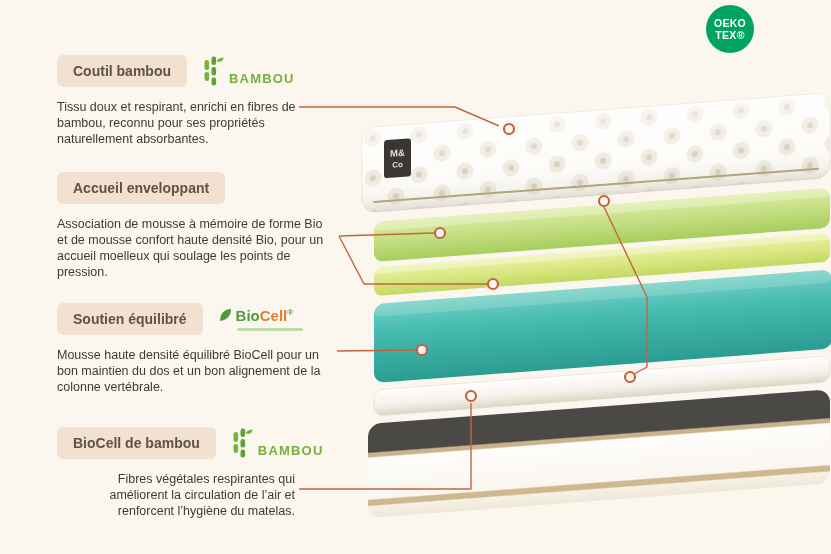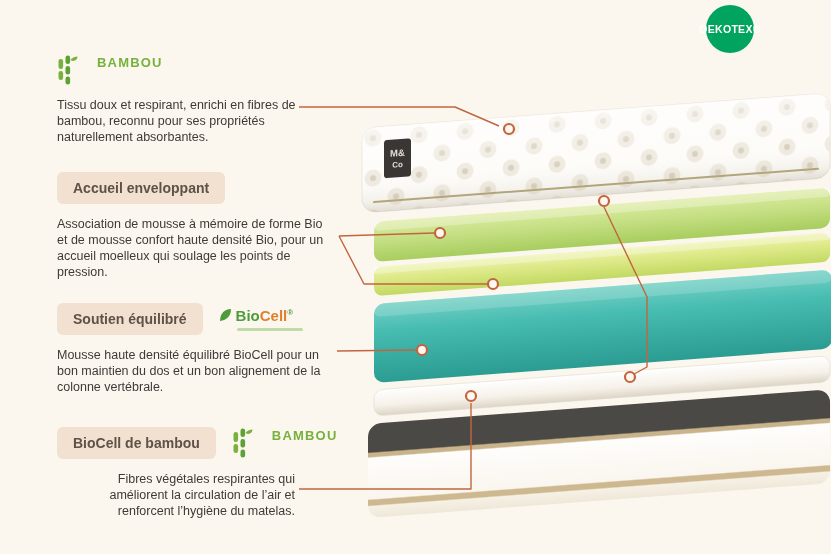--- a/index.html
+++ b/index.html
@@ -10,35 +10,35 @@
   }
   .title-box {
     position:absolute; left:519px; top:7px; width:172px; height:41px;
     background:#C7704D; border-radius:9px; color:#FFFFFF;
     display:flex; align-items:center; justify-content:center;
     font-size:18px; font-weight:700; letter-spacing:.3px;
   }
   .oeko-badge {
     position:absolute; left:706px; top:5px; width:48px; height:48px;
     border-radius:50%; background:#00A45E; color:#FFFFFF;
-    display:flex; flex-direction:row; align-items:center; justify-content:center;
+    display:flex; flex-direction:column; align-items:center; justify-content:center;
     font-size:10.5px; font-weight:700; line-height:1.15; letter-spacing:.3px;
   }
   .feature { position:absolute; }
   .feature-head { display:flex; align-items:center; gap:16px; }
   .label-box {
     background:#F2E1D0; color:#5E5248; font-size:14px; font-weight:600;
     padding:8px 16px; border-radius:6px; white-space:nowrap;
   }
   .desc { margin:12px 0 0; font-size:12.5px; line-height:16px; color:#3E3A36; }
   .f1 { left:57px; top:55px; }  .f1 .desc { width:265px; }
   .f2 { left:57px; top:172px; } .f2 .desc { width:274px; }
   .f3 { left:57px; top:303px; } .f3 .desc { width:268px; }
   .f4 { left:57px; top:427px; } .f4 .desc { width:238px;text-align:right; }
-  .bamboo-logo { display:flex; align-items:flex-start; gap:19px; }
+  .bamboo-logo { display:flex; align-items:flex-end; gap:5px; }
   .bamboo-text { color:#76B13C; font-weight:700; font-size:13px; letter-spacing:1.2px; }
   .biocell-logo { position:relative; display:flex; align-items:flex-start; gap:4px; padding-bottom:8px; }
   .biocell-text { font-size:15px; font-weight:700; line-height:1; }
   .bio  { color:#4E9B3B; }
   .cell { color:#DF7F2E; }
   .reg  { font-size:8px; color:#4E9B3B; vertical-align:super; font-weight:700; }
   .tagline-bar {
     position:absolute; left:18px; bottom:0; width:66px; height:3px;
     background:#BFDCA6; border-radius:2px;
   }
@@ -50,20 +50,21 @@
 <div class="stage">
 
 
   <div class="oeko-badge">
     <span>OEKO</span>
     <span>TEX®</span>
   </div>
 
   <div class="feature f1">
     <div class="feature-head">
+      <div class="label-box">Coutil bambou</div>
       <div class="bamboo-logo">
         <svg width="21" height="30" viewBox="0 0 21 30">
           <rect x="1.5" y="4" width="4.6" height="10" rx="2.2" fill="#78B23D"></rect>
           <rect x="1.5" y="16" width="4.6" height="9" rx="2.2" fill="#78B23D"></rect>
           <rect x="8.5" y="0.5" width="4.6" height="8.5" rx="2.2" fill="#5FA134"></rect>
           <rect x="8.5" y="11" width="4.6" height="8.5" rx="2.2" fill="#5FA134"></rect>
           <rect x="8.5" y="21.5" width="4.6" height="8" rx="2.2" fill="#5FA134"></rect>
           <path d="M13.5 5 C16 1.5 20.5 1.5 20.5 1.5 C20.5 5.5 16.5 7 13.5 5 Z" fill="#78B23D"></path>
         </svg>
         <span class="bamboo-text">BAMBOU</span>

